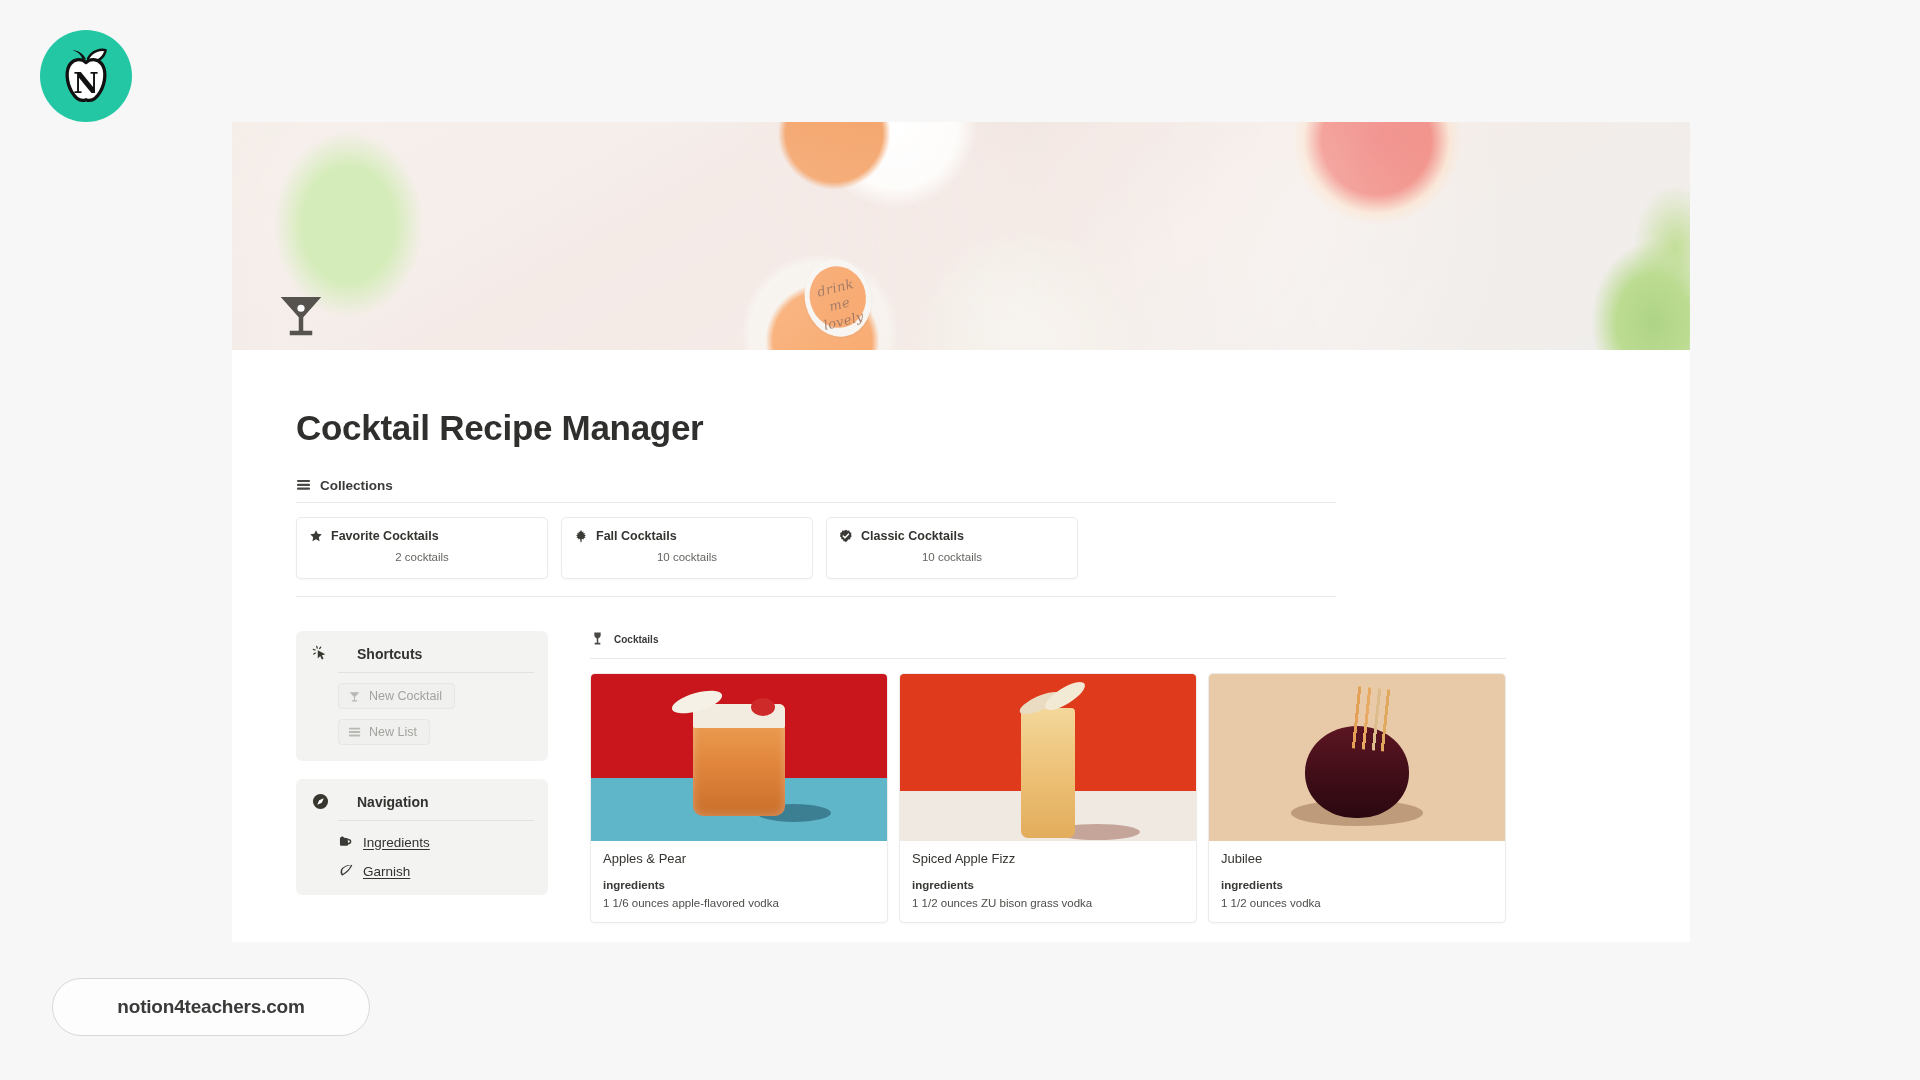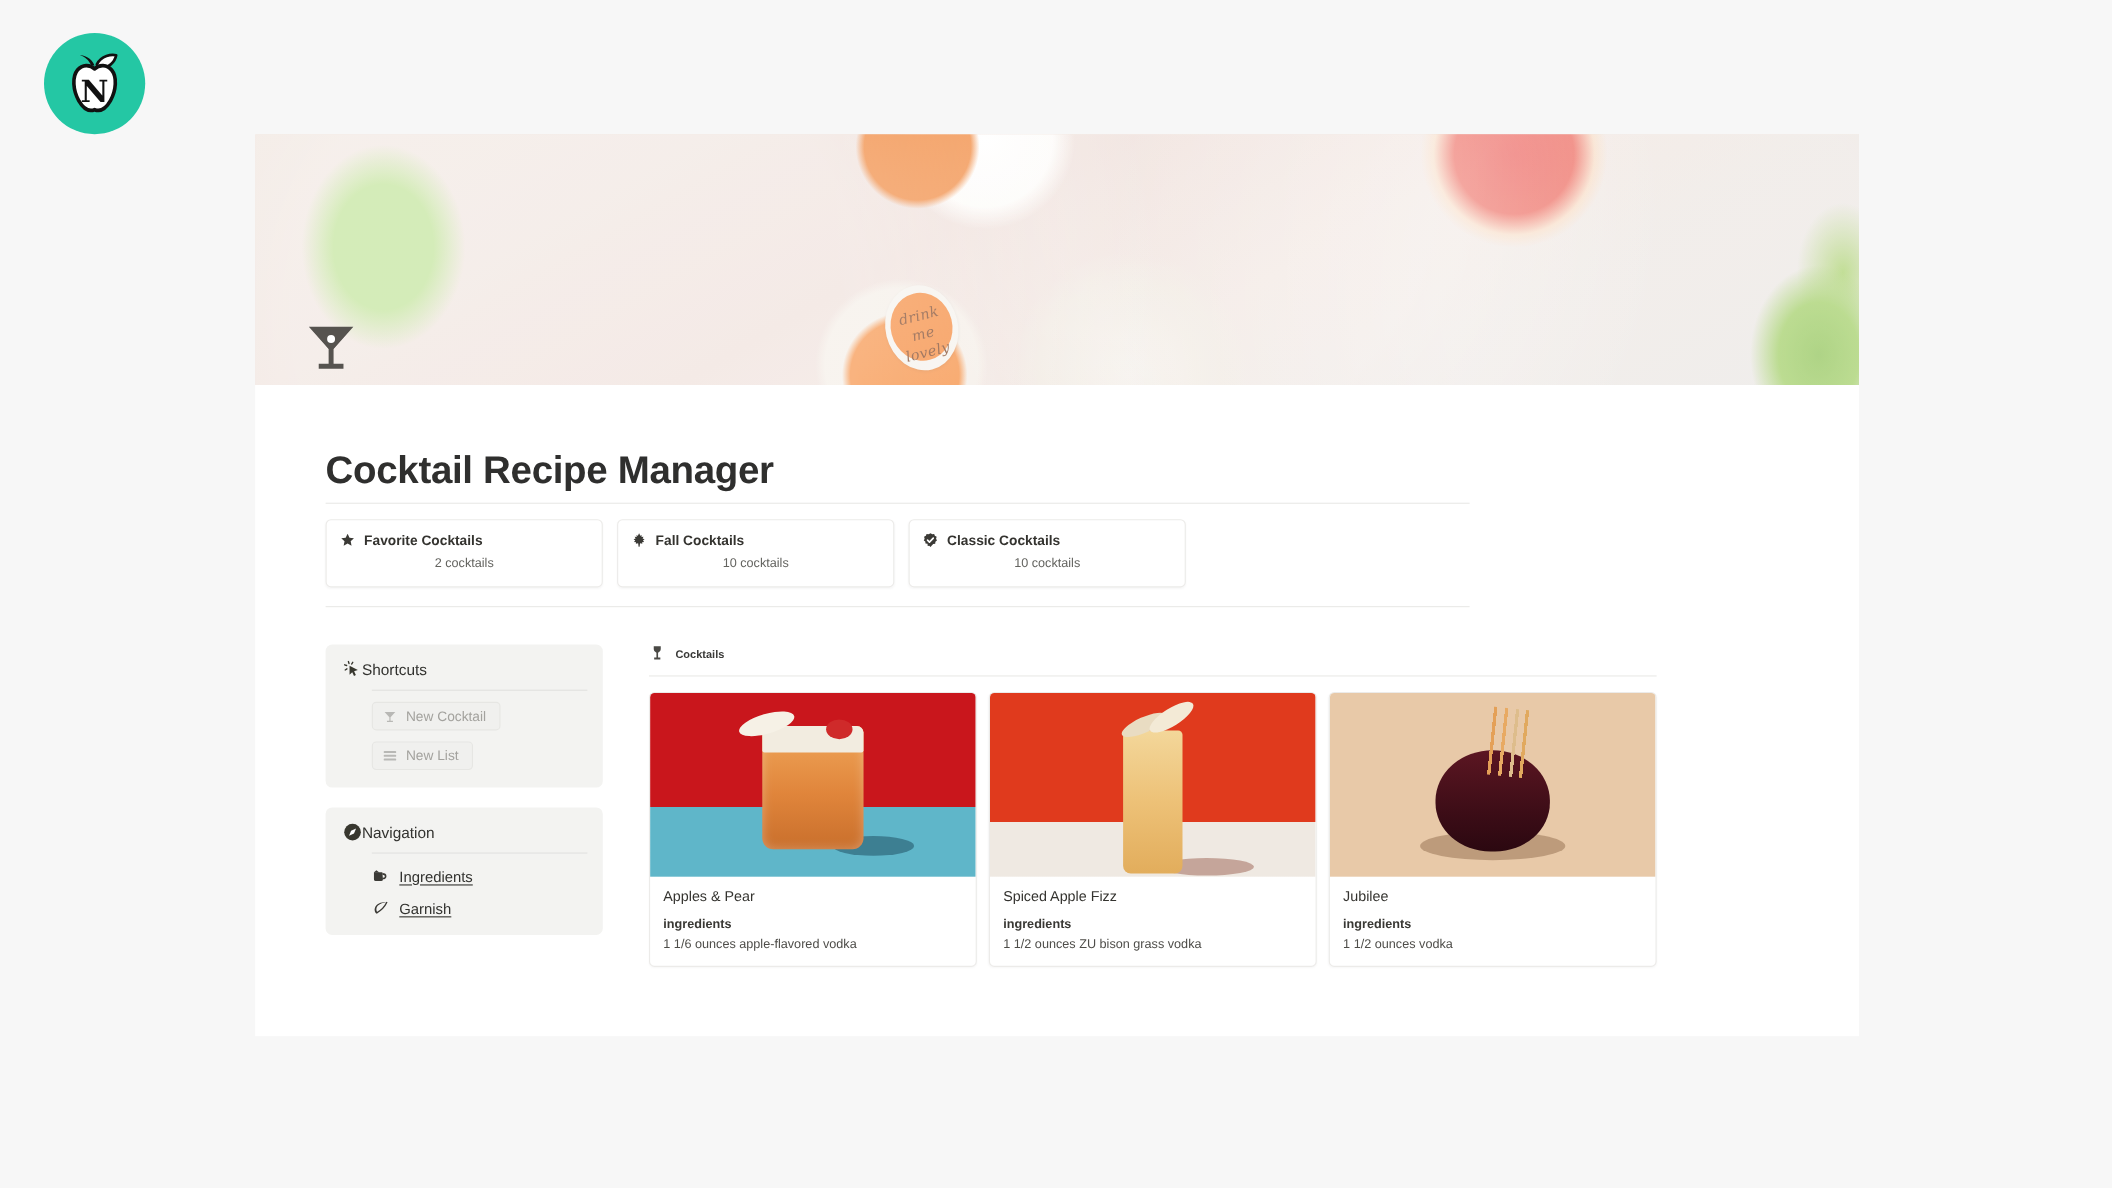--- a/index.html
+++ b/index.html
@@ -120,22 +120,22 @@
     display: flex; gap: 42px;
   }
   .left-col { width: 252px; flex: 0 0 252px; }
 
   .panel {
     background: #f3f3f1; border-radius: 6px;
     padding: 14px 14px 16px 14px;
   }
   .panel + .panel { margin-top: 18px; }
   .panel-head {
-    display: flex; align-items: center; gap: 0;
-    font-size: 14px; font-weight: 400; color: #32322f;
+    display: flex; align-items: center; gap: 28px;
+    font-size: 14px; font-weight: 700; color: #32322f;
     padding-left: 2px;
   }
   .panel-icon { width: 17px; height: 17px; display: block; flex: 0 0 17px; }
   .panel-rule { margin: 10px 0 0 28px; height: 1px; background: #e2e2df; }
 
   .sc-btn {
     margin: 10px 0 0 28px;
     display: inline-flex; align-items: center; gap: 8px;
     border: 1px solid #e6e6e3; border-radius: 4px;
     background: #f0f0ee;
@@ -293,20 +293,30 @@
         <circle cx="12" cy="9.2" r="1.5" fill="#fff"></circle>
         <path d="M4.6 5.4h14.8L12 13.9 4.6 5.4z" fill="#56534f"></path>
         <circle cx="12" cy="9" r="1.6" fill="#fff"></circle>
       </svg>
     </div>
 
     <div class="content">
 
       <h1 class="page-title">Cocktail Recipe Manager</h1>
 
+      <div class="section-head">
+        <span class="sec-icon">
+          <svg width="15" height="15" viewBox="0 0 16 16" fill="#4a4945">
+            <rect x="1" y="2" width="14" height="2.3" rx="1"></rect>
+            <rect x="1" y="6.1" width="14" height="2.3" rx="1"></rect>
+            <rect x="1" y="10.2" width="14" height="2.3" rx="1"></rect>
+          </svg>
+        </span>
+        <span>Collections</span>
+      </div>
       <div class="rule"></div>
 
       <div class="collections">
 
         <div class="coll-card">
           <div class="coll-top">
             <span class="coll-icon">
               <svg width="14" height="14" viewBox="0 0 16 16" fill="#3b3a36">
                 <path d="M8 1.3l2 4.2 4.6.6-3.4 3.2.9 4.6L8 11.6 3.9 13.9l.9-4.6L1.4 6.1l4.6-.6z"></path>
               </svg>
@@ -477,14 +487,17 @@
               </div>
             </div>
 
           </div>
         </div>
 
       </div>
     </div>
   </div>
 
+  <div class="watermark">
+    <span>notion4teachers.com</span>
+  </div>
 
 </div>
 
 </body></html>

